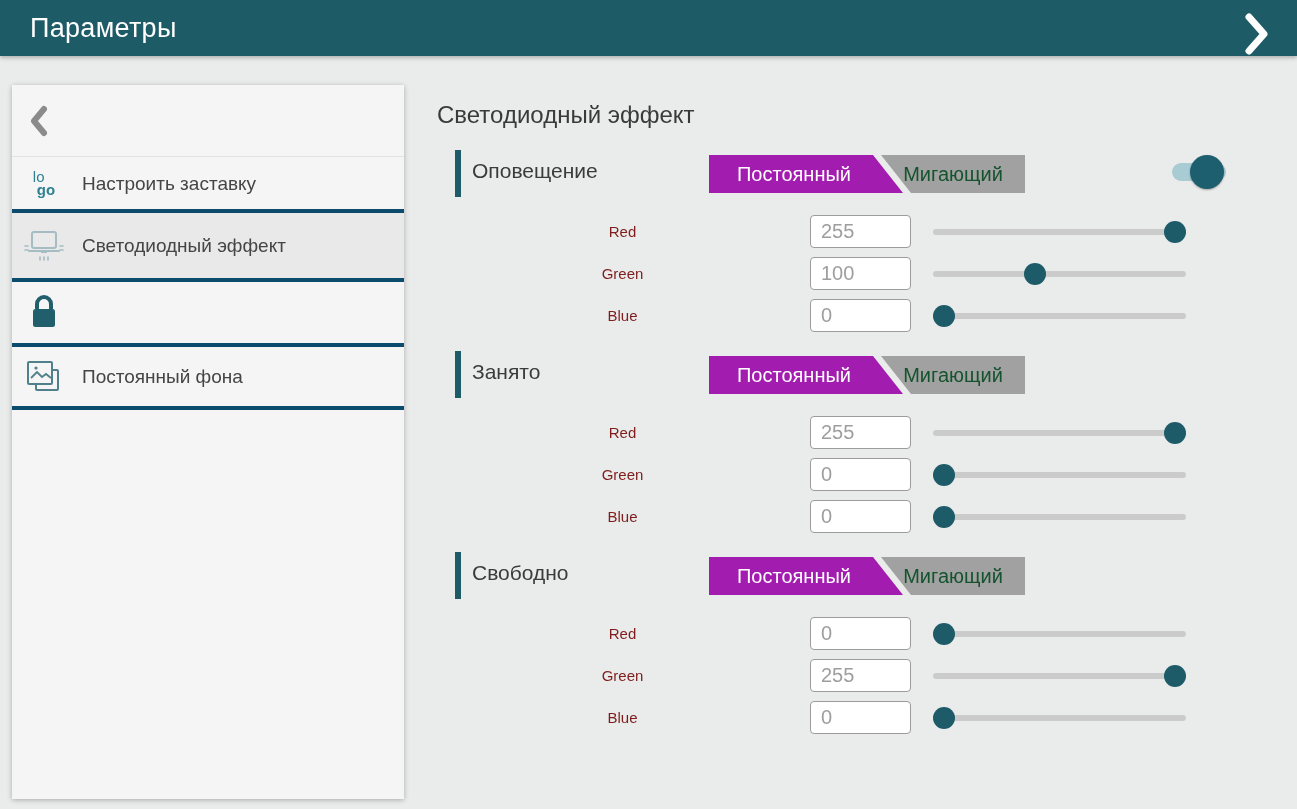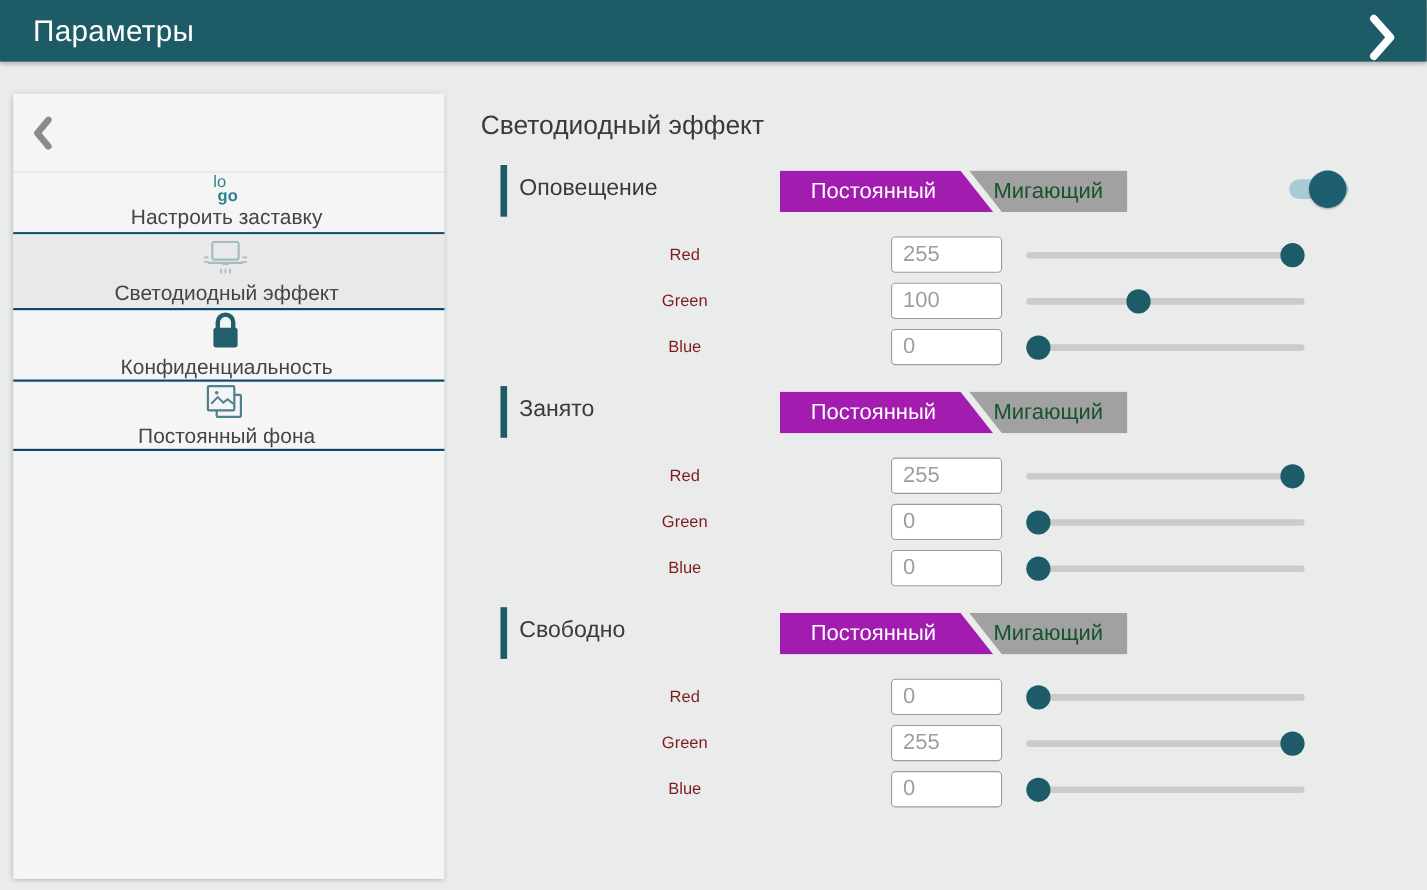--- a/index.html
+++ b/index.html
@@ -13,21 +13,21 @@
   .appbar-title { color:#fff; font-size:27px; margin-left:30px; font-weight:400; letter-spacing:.3px; }
   .appbar-next { position:absolute; right:18px; top:12px; width:44px; height:44px;
     display:flex; align-items:center; justify-content:center; cursor:pointer; }
 
   
   .sidebar { position:absolute; left:12px; top:85px; width:392px; height:714px;
     background:#f5f5f6; box-shadow:0 1px 5px rgba(0,0,0,.28); z-index:2; }
   .side-back { height:72px; display:flex; align-items:center; padding-left:18px;
     border-bottom:1px solid #e2e2e2; cursor:pointer; }
   .side-item { display:flex; align-items:center; padding-left:10px;
-    border-bottom:2px solid #0c4a6e; cursor:pointer;flex-direction:column; }
+    border-bottom:4px solid #0c4a6e; cursor:pointer; }
   .side-item .ic { width:44px; min-width:44px; height:44px; display:flex;
     align-items:center; justify-content:center; margin-right:16px; }
   .side-item .lbl { font-size:19px; color:#454545; line-height:25px; padding-right:14px; }
   .h1x { height:56px; } .h2x { height:89px; } .h3x { height:69px; }
   .h4x { height:65px; } .h5x { height:63px; }
   .side-item.selected { background:#e9e9e9; }
 
   .logo-ic { color:#2f8192; font-size:15px; line-height:13px; text-align:left; }
   .logo-ic .l2 { margin-left:4px;font-weight:bold; }
   .aa-ic { color:#1d5f70; font-size:25px; font-weight:bold; }
@@ -126,21 +126,20 @@
     <span class="lbl">Светодиодный эффект</span>
   </div>
 
   <div class="side-item h4x">
     <span class="ic">
       <svg width="36" height="40" viewBox="0 0 36 40">
         <path d="M11 18 v-7 a7 7 0 0 1 14 0 v7" fill="none" stroke="#215f6d" stroke-width="4"></path>
         <rect x="7" y="16" width="22" height="18" rx="2.5" fill="#215f6d"></rect>
       </svg>
     </span>
-    <span class="lbl">Конфиденциальность</span>
   </div>
 
   <div class="side-item h5x">
     <span class="ic">
       <svg width="40" height="38" viewBox="0 0 40 38" fill="none" stroke="#50808b" stroke-width="2">
         <rect x="12" y="12" width="22" height="20" rx="1"></rect>
         <rect x="4" y="4" width="24" height="22" rx="1" fill="#f5f5f6"></rect>
         <path d="M7 20 l6 -6 5 5 4 -3 5 4" stroke-width="1.8"></path>
         <circle cx="12" cy="10" r="1.6" fill="#50808b" stroke="none"></circle>
       </svg>

